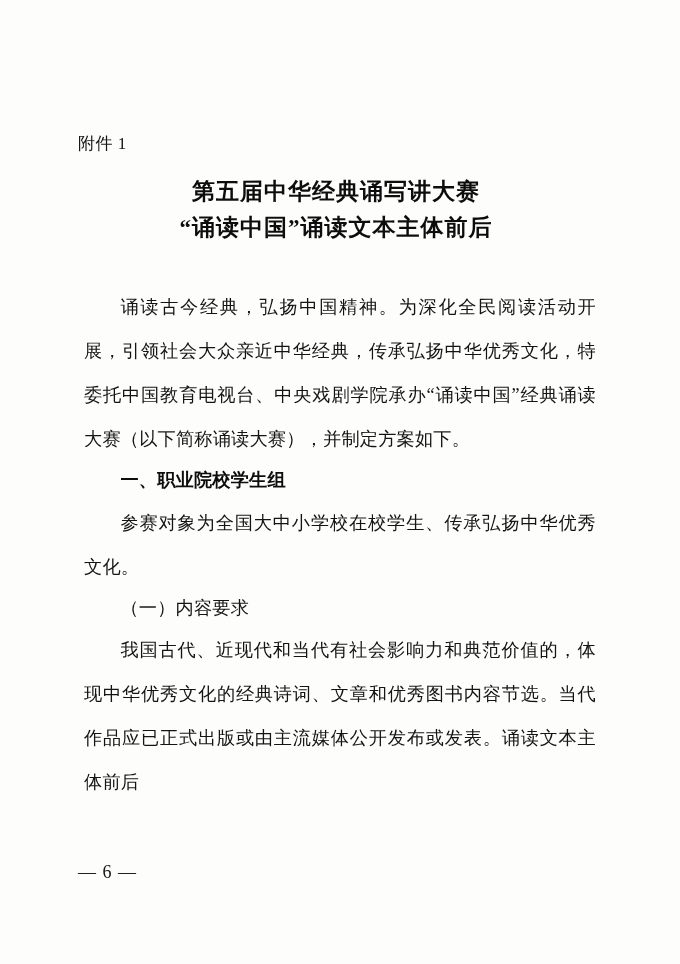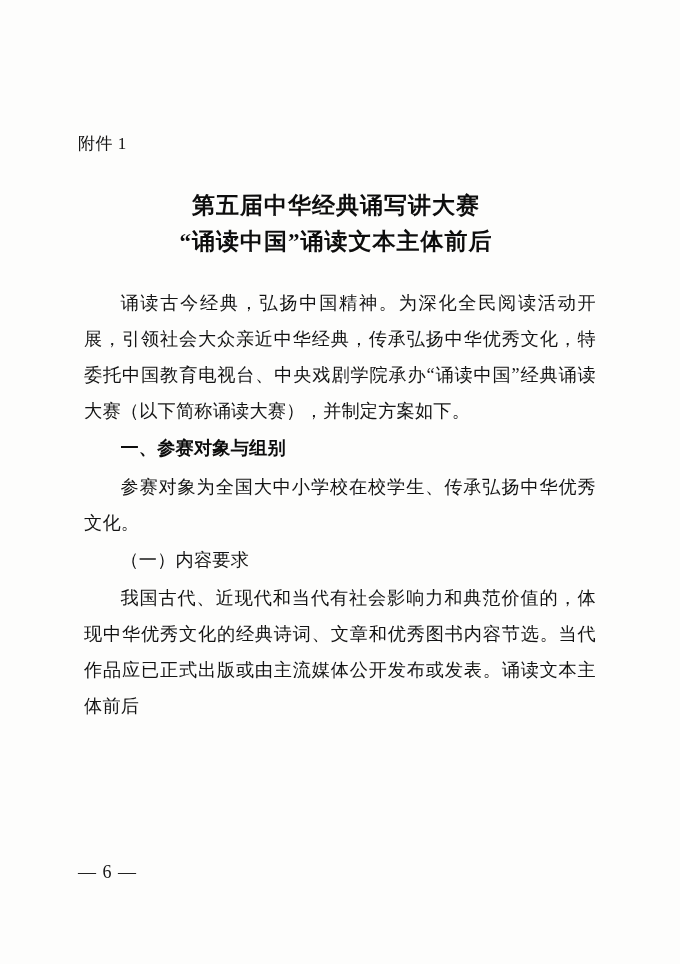--- a/index.html
+++ b/index.html
@@ -25,21 +25,21 @@
   .attachment-label {
     position: absolute;
     top: 132px;
     left: 78px;
     font-size: 17px;
     letter-spacing: 0.5px;
     color: #141414;
   }
   .title-block {
     position: absolute;
-    top: 188px;
+    top: 174px;
     left: 0;
     width: 672px;
     text-align: center;
   }
   .title-line {
     font-size: 23px;
     font-weight: bold;
     letter-spacing: 1px;
     line-height: 36px;
     color: #0d0d0d;
@@ -47,21 +47,21 @@
   }
   .body-block {
     position: absolute;
     top: 285px;
     left: 84px;
     width: 512px;
   }
   p.para {
     margin: 0 0 2px 0;
     font-size: 18.2px;
-    line-height: 36px;
+    line-height: 44px;
     text-align: justify;
     text-justify: inter-ideograph;
     text-indent: 2em;
     letter-spacing: 0.2px;
     color: #141414;
   }
   p.heading {
     margin: 0 0 2px 0;
     font-size: 18.2px;
     line-height: 35.5px;
@@ -94,21 +94,21 @@
 
   <div class="attachment-label">附件 1</div>
 
   <div class="title-block">
     <div class="title-line">第五届中华经典诵写讲大赛</div>
     <div class="title-line">“诵读中国”诵读文本主体前后</div>
   </div>
 
   <div class="body-block">
     <p class="para">诵读古今经典，弘扬中国精神。为深化全民阅读活动开展，引领社会大众亲近中华经典，传承弘扬中华优秀文化，特委托中国教育电视台、中央戏剧学院承办“诵读中国”经典诵读大赛（以下简称诵读大赛），并制定方案如下。</p>
-    <p class="heading">一、参赛对象与组别</p>
+    <p class="heading">一、职业院校学生组</p>
     <p class="para">参赛对象为全国大中小学校在校学生、传承弘扬中华优秀文化。</p>
     <p class="subheading">（一）内容要求</p>
     <p class="para">我国古代、近现代和当代有社会影响力和典范价值的，体现中华优秀文化的经典诗词、文章和优秀图书内容节选。当代作品应已正式出版或由主流媒体公开发布或发表。诵读文本主体前后</p>
   </div>
 
   <div class="page-number">— 6 —</div>
 
 </div>
 
 </body></html>

